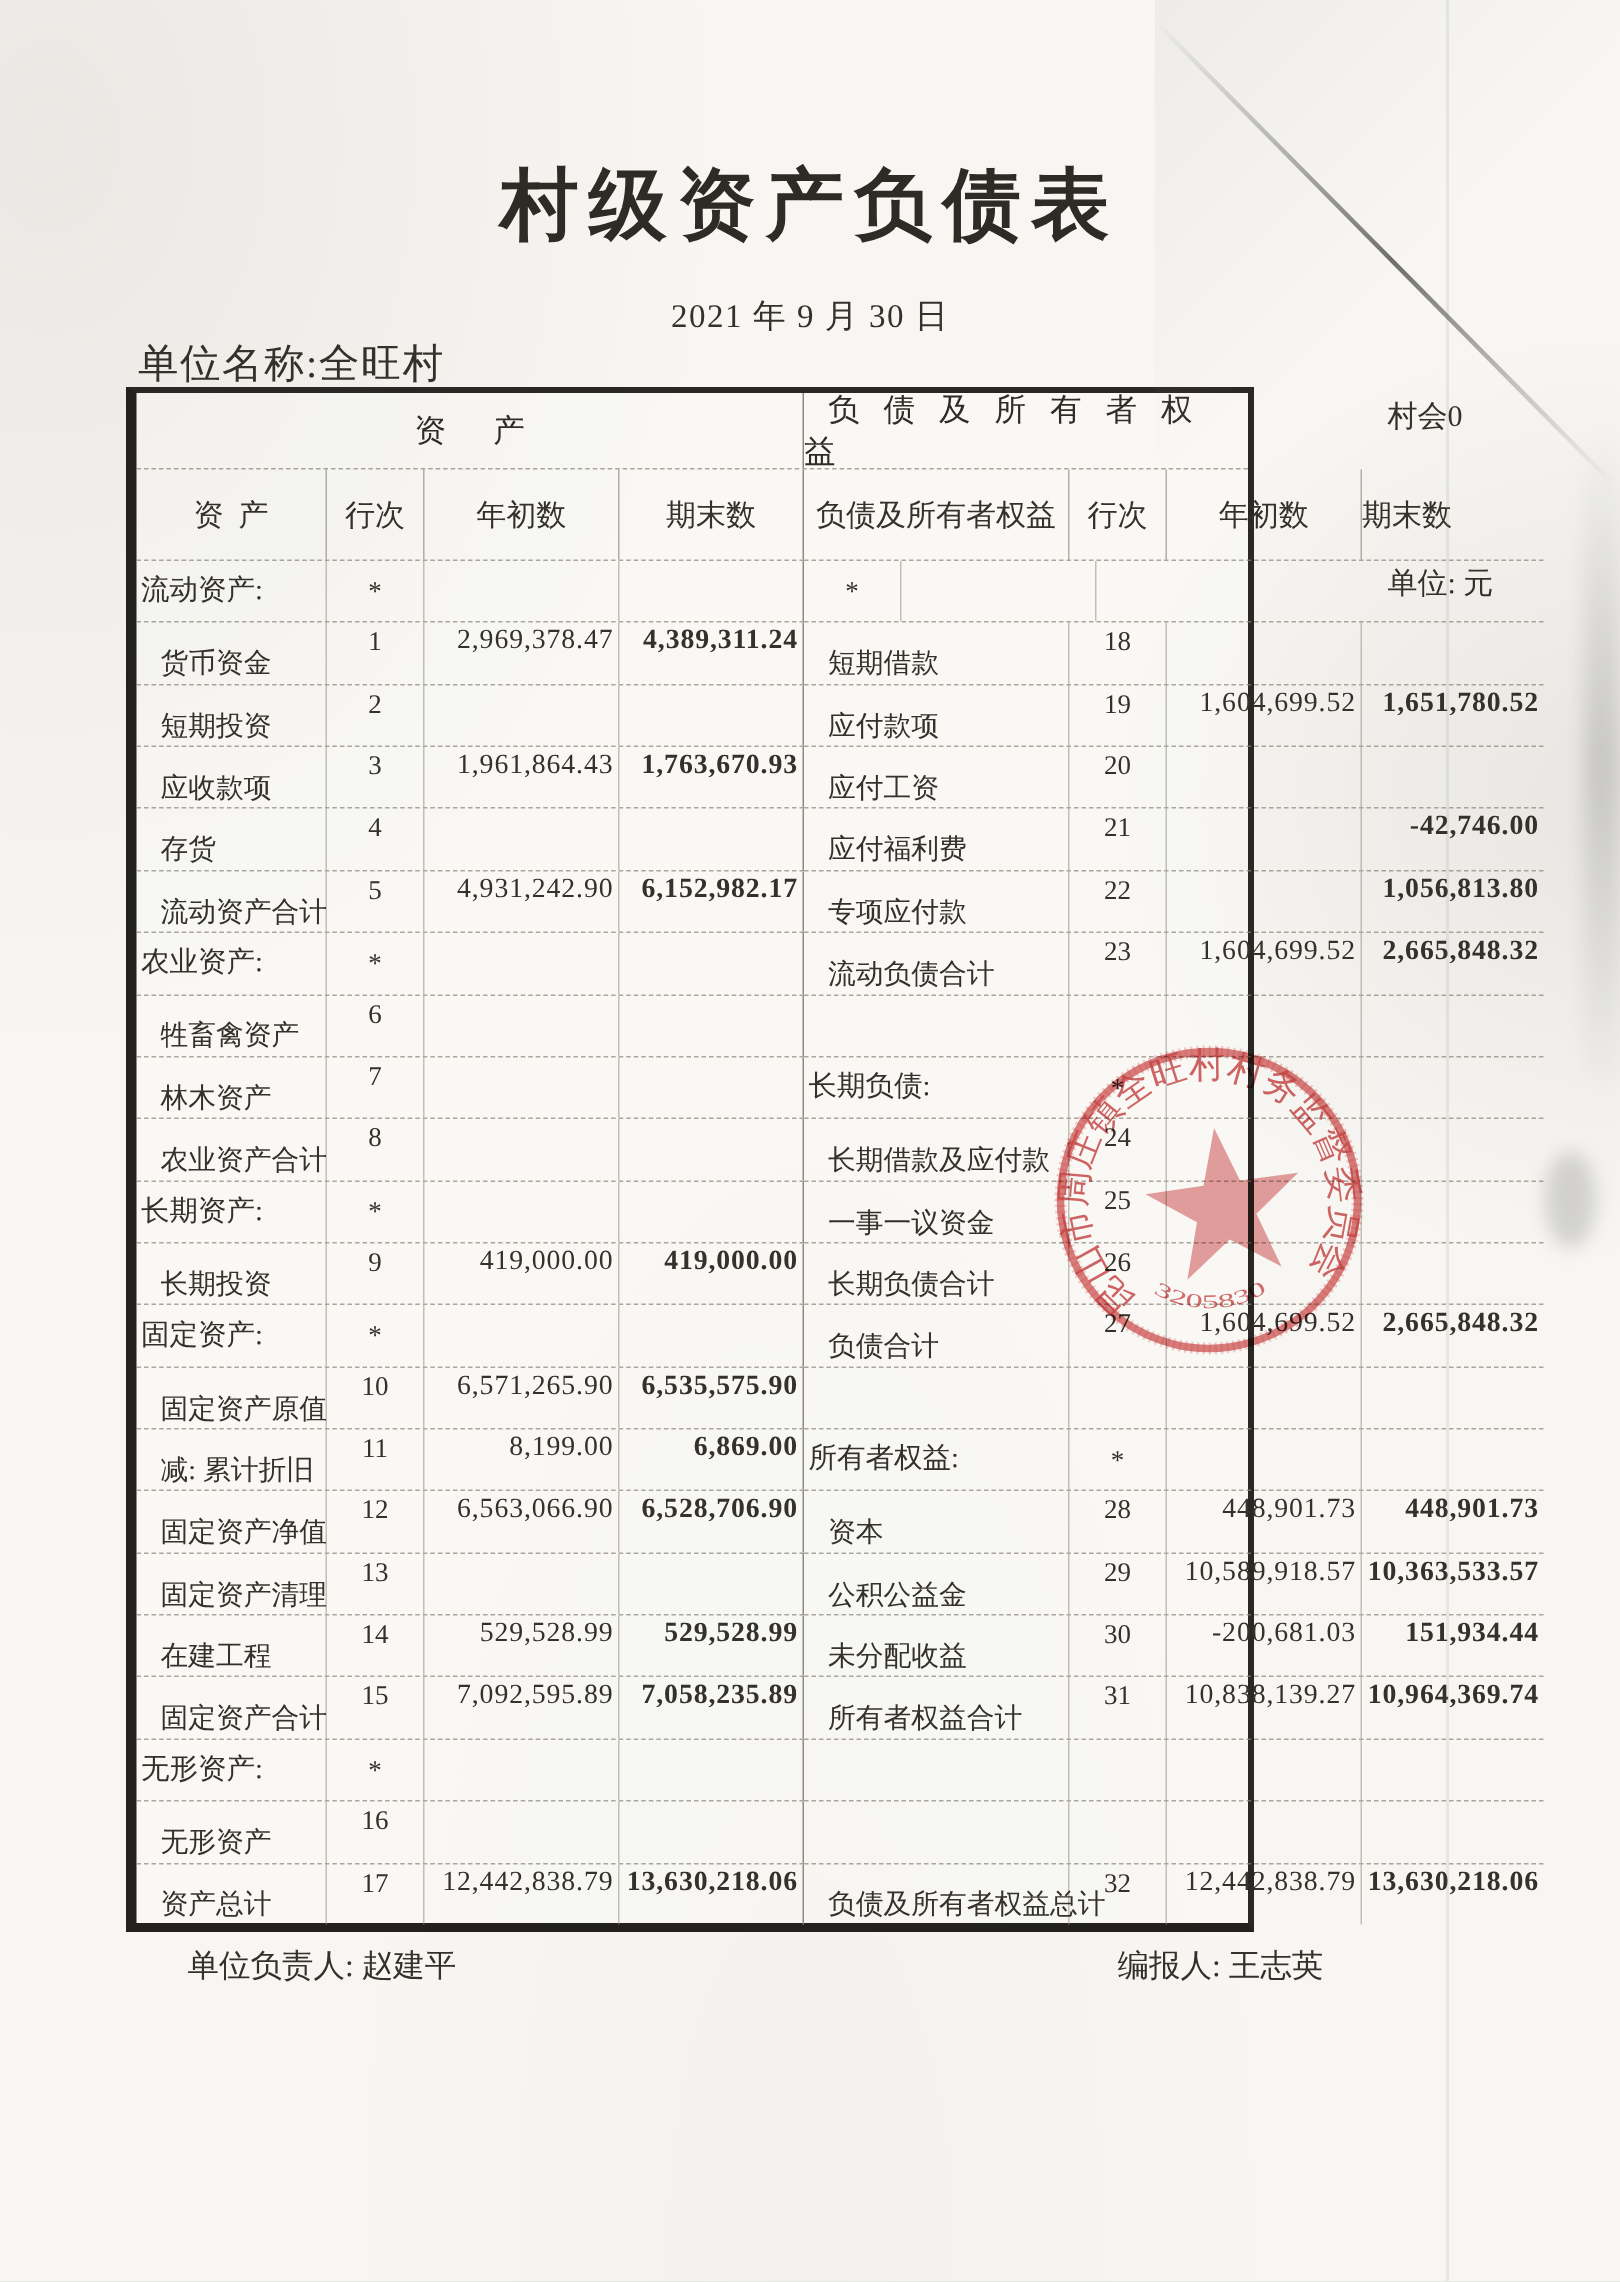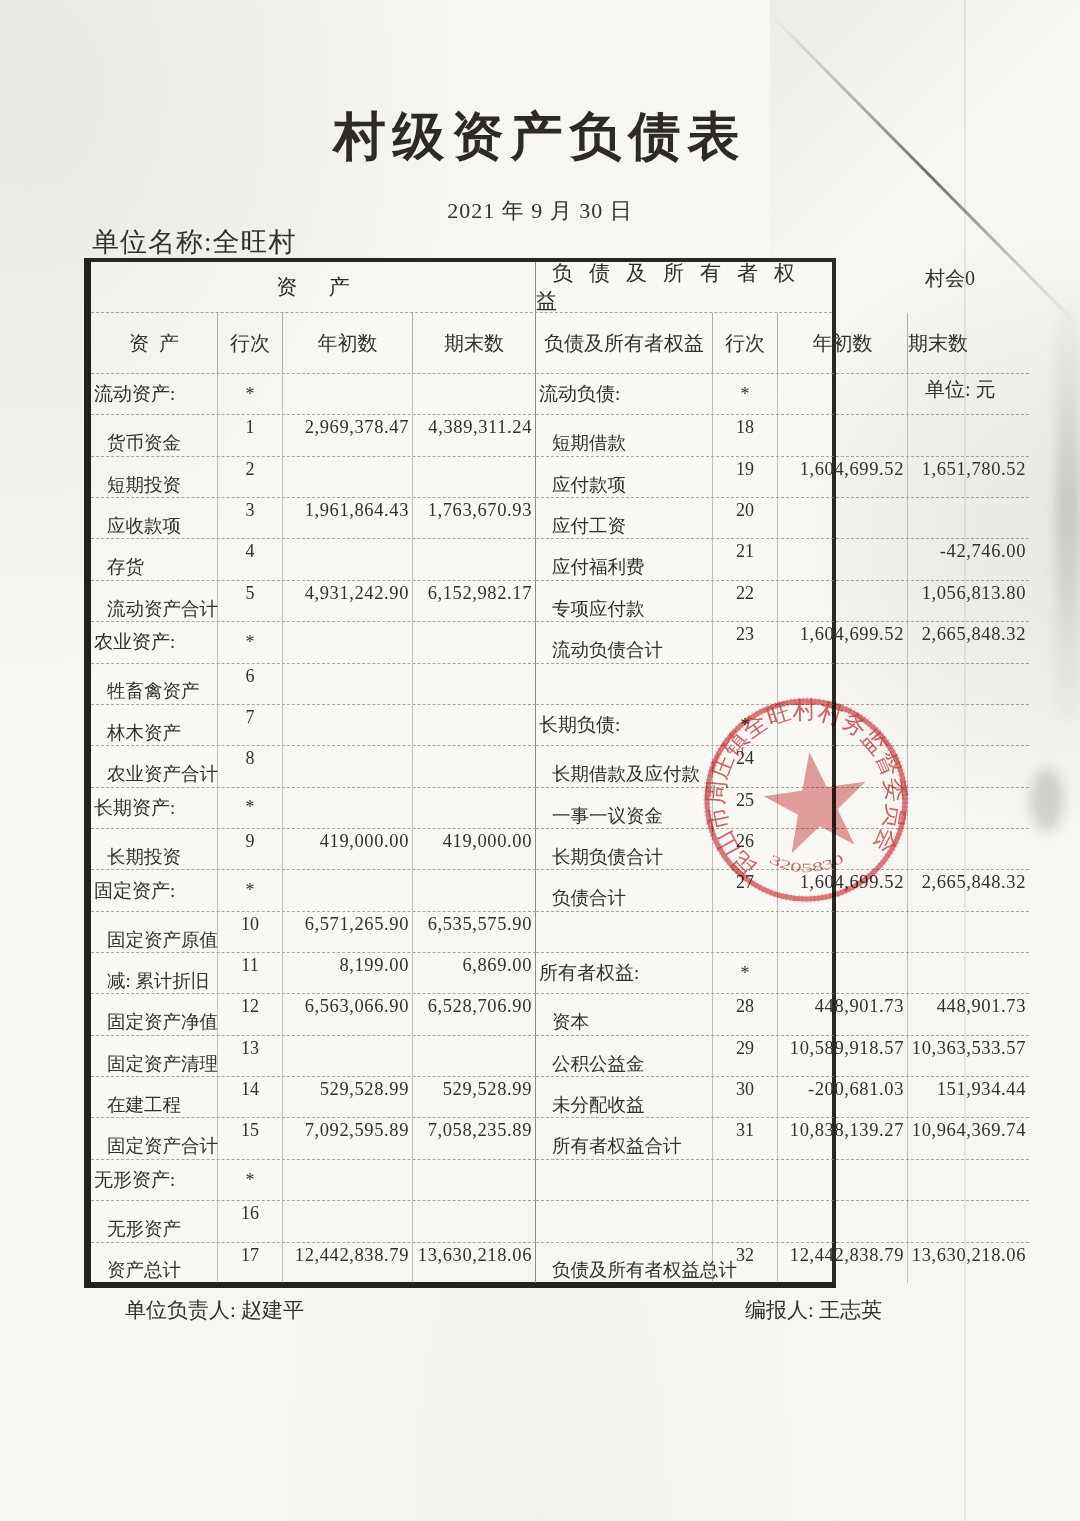--- a/index.html
+++ b/index.html
@@ -45,21 +45,21 @@
   .trow{height:41.36px;flex:none;display:flex;box-sizing:border-box;
     border-top:1px dashed rgba(140,134,122,.72);}
   .c{box-sizing:border-box;border-right:1px solid rgba(150,144,132,.55);
     display:flex;overflow:visible;line-height:1.05;}
   .c.label{width:127px;flex:none;align-items:flex-end;padding:0 1px 2px 16px;
     font-size:18.5px;white-space:pre;}
   .liab .c.label{width:177px;}
   .c.line{width:65px;flex:none;align-items:flex-start;justify-content:center;
     padding-top:3px;font-size:18px;}
   .c.v1{width:130px;flex:none;}
-  .c.v2{flex:1;}
+  .c.v2{flex:1;font-weight:bold;}
   .assets .c.v2{border-right:1px solid #8f8a80;}
   .liab .c.v2{border-right:none;}
   .c.val{align-items:flex-start;justify-content:flex-end;
     padding:3px 3px 0 0;font-size:18.5px;letter-spacing:.6px;white-space:pre;}
   .trow.cat .c.label{align-items:center;padding-left:3px;padding-bottom:0;font-size:19px;}
   .trow.cat .c.line{align-items:center;padding-top:0;}
 
   
   .stamp{position:absolute;left:676px;top:670px;width:260px;height:260px;
     transform:rotate(-8deg);mix-blend-mode:multiply;z-index:4;}
@@ -266,21 +266,20 @@
           <div class="trow">
             <div class="c label">资产总计</div>
             <div class="c line">17</div>
             <div class="c v1 val">12,442,838.79</div>
             <div class="c v2 val">13,630,218.06</div>
           </div>
         </div>
       <div class="side liab">
 
           <div class="trow cat">
-            <div class="c label">流动负债:</div>
             <div class="c line">*</div>
             <div class="c v1 val"></div>
             <div class="c v2 val"></div>
           </div>
 
           <div class="trow">
             <div class="c label">短期借款</div>
             <div class="c line">18</div>
             <div class="c v1 val"></div>
             <div class="c v2 val"></div>

